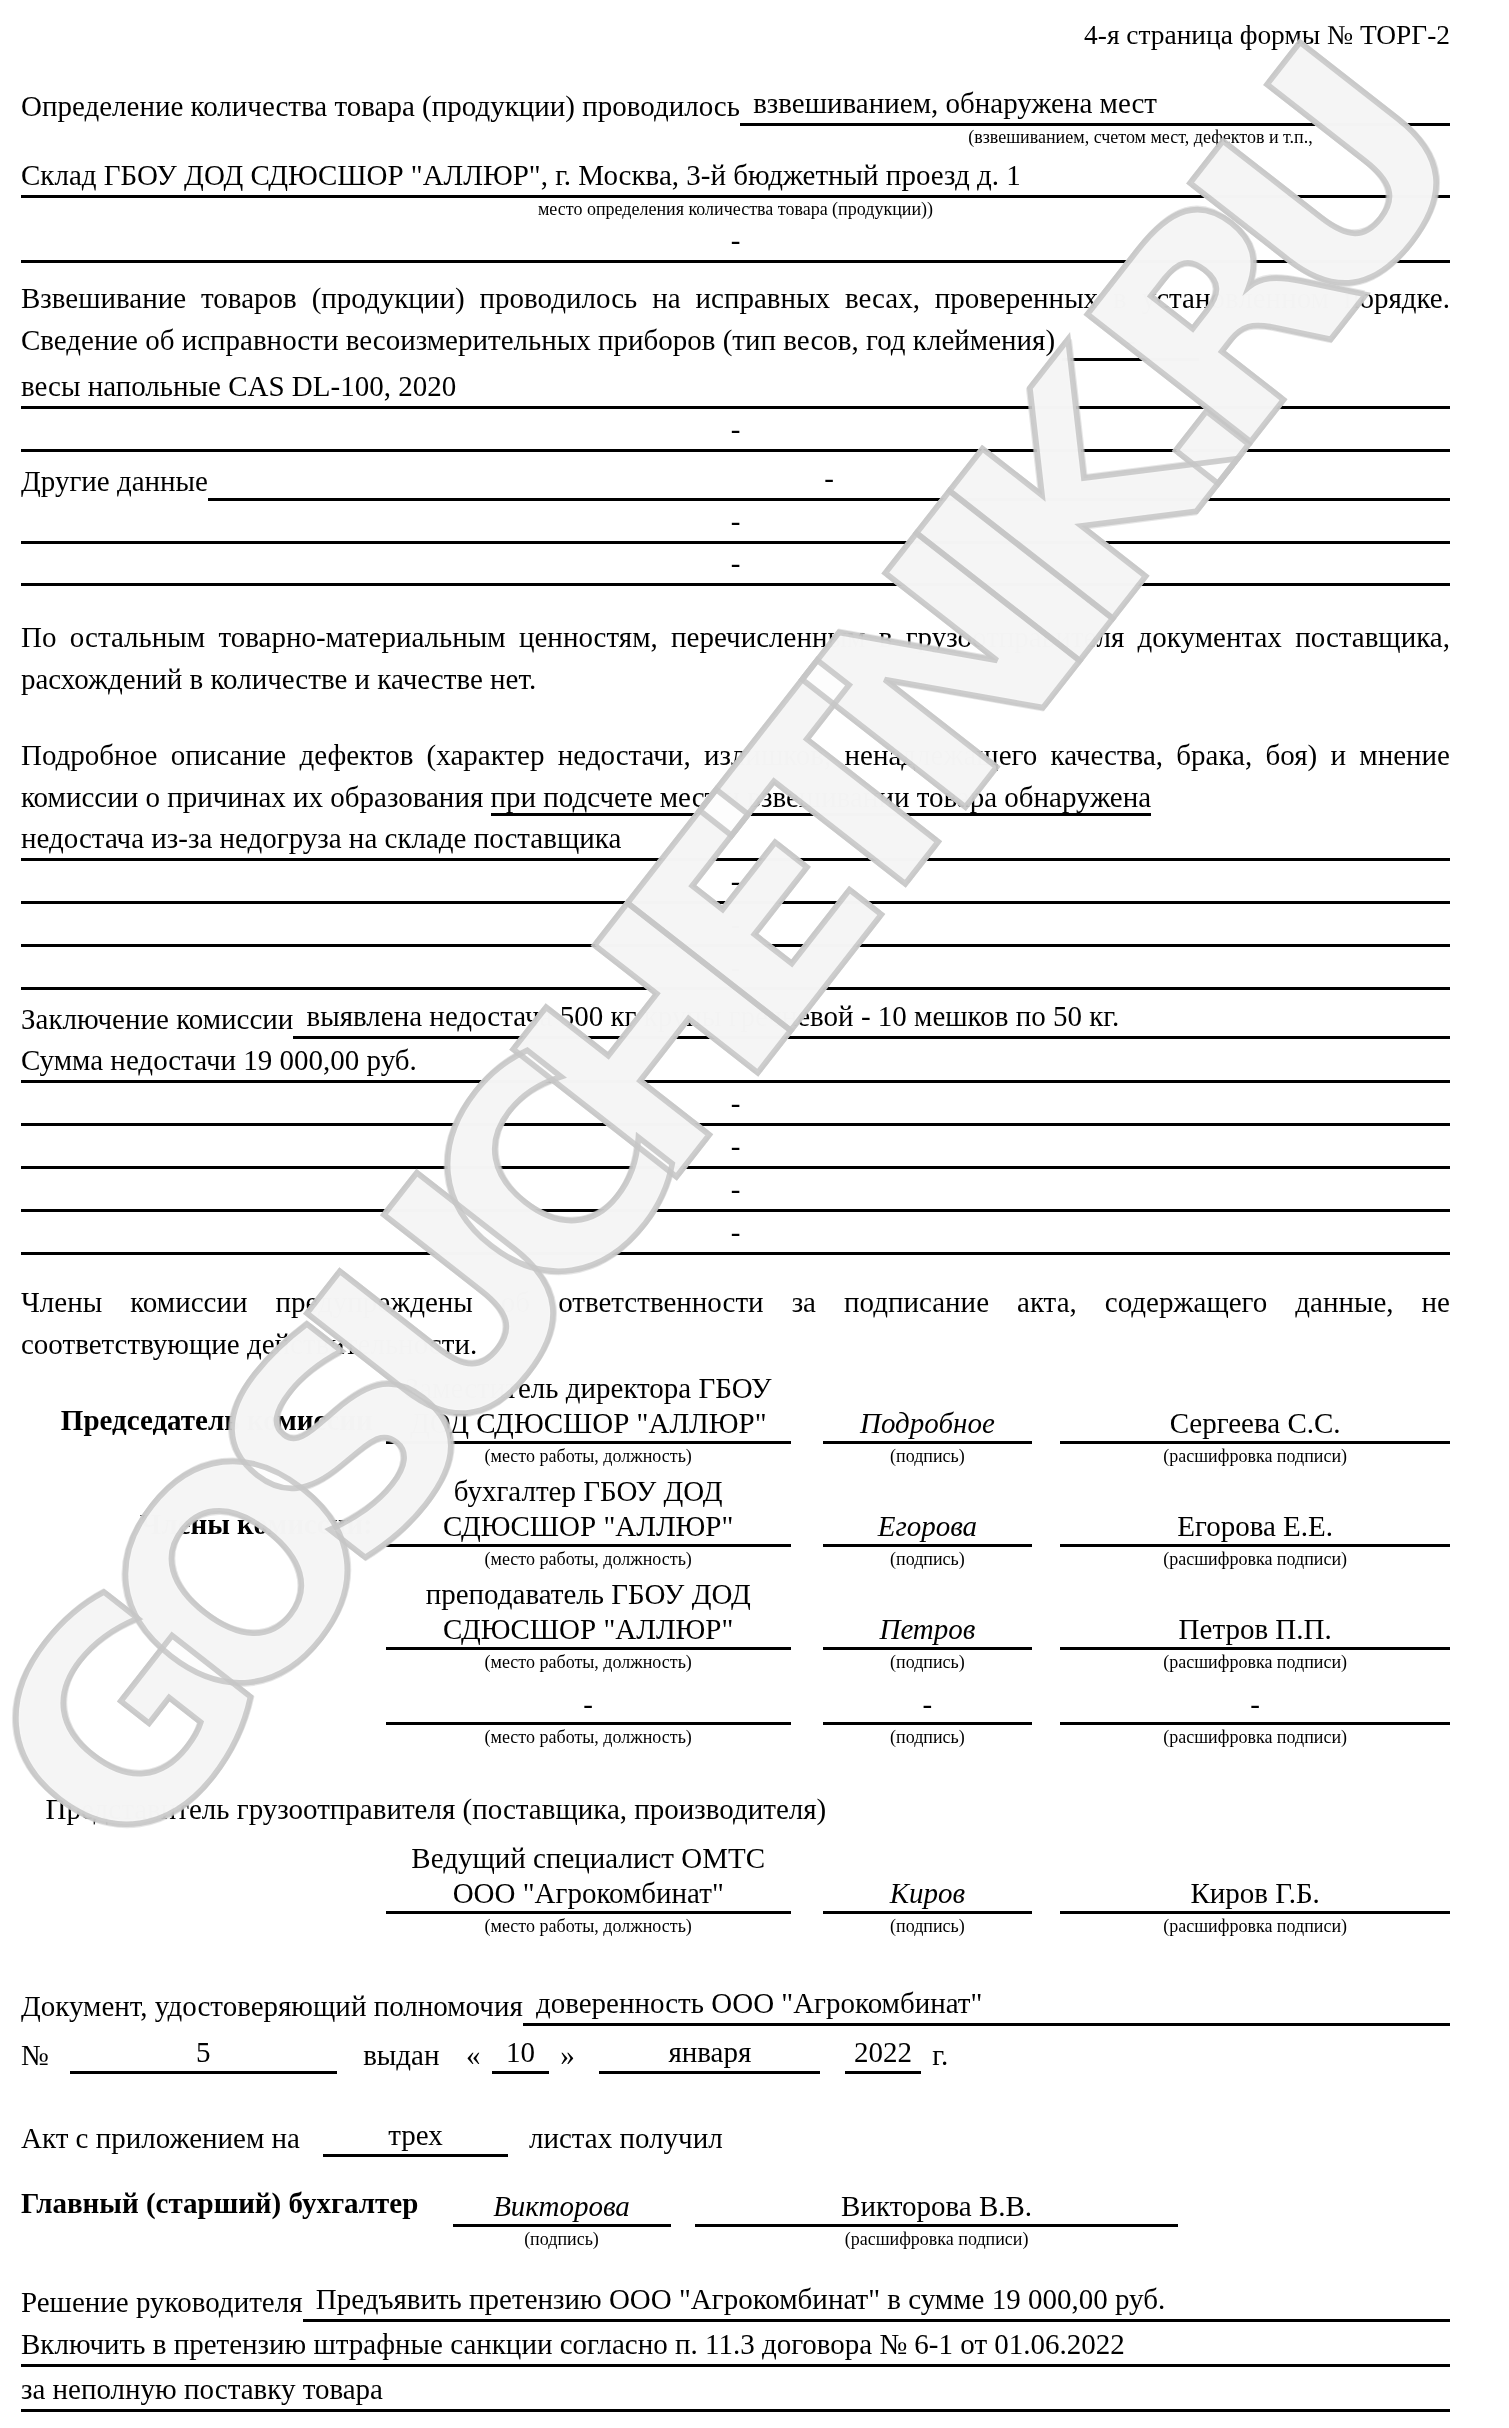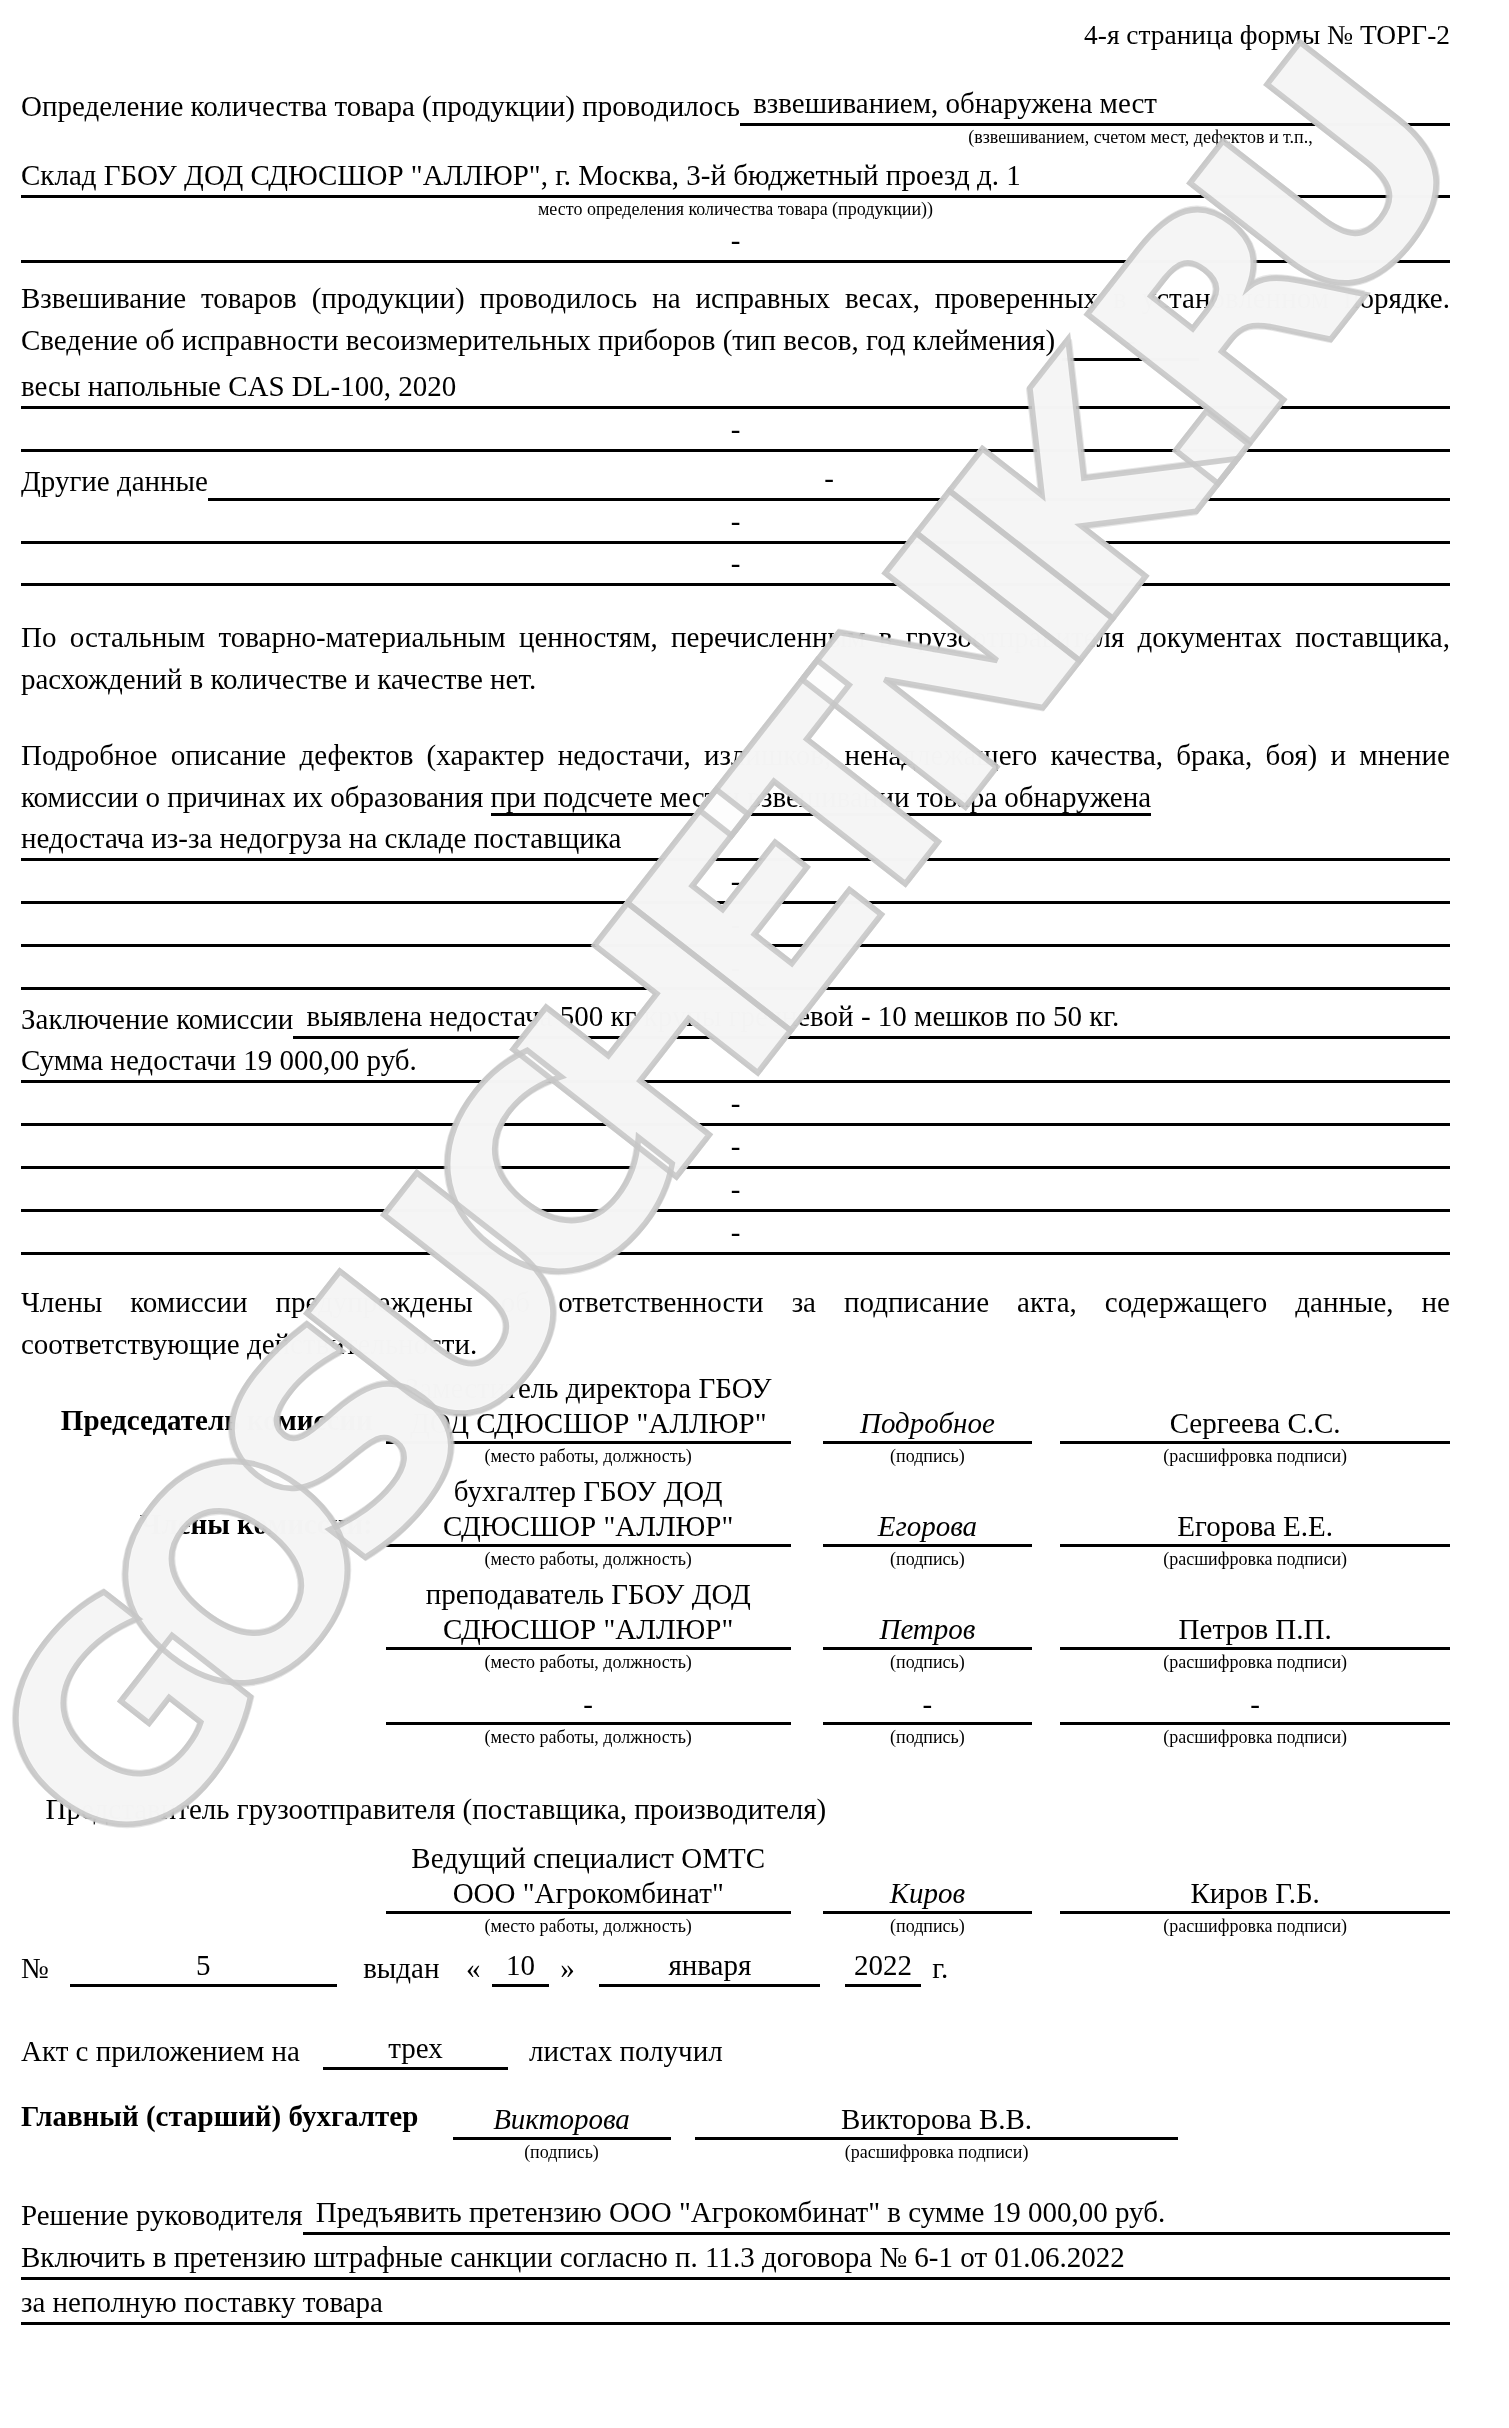--- a/index.html
+++ b/index.html
@@ -224,20 +224,24 @@
       <div class="sig-col col-sign">
         <div class="sline sign-italic">Киров</div>
         <div class="cap">(подпись)</div>
       </div>
       <div class="sig-col col-name">
         <div class="sline">Киров Г.Б.</div>
         <div class="cap">(расшифровка подписи)</div>
       </div>
     </div>
 
+    <div class="flexline" style="margin-top:44px;">
+      <span class="lbl">Документ, удостоверяющий полномочия</span>
+      <span class="val">доверенность ООО "Агрокомбинат"</span>
+    </div>
 
     <div class="numrow">
       <span>№</span>
       <span class="ufield u-number">5</span>
       <span class="gap-s">выдан</span>
       <span class="gap-s">«</span>
       <span class="ufield u-day">10</span>
       <span class="gap-xs">»</span>
       <span class="ufield u-month">января</span>
       <span class="ufield u-year">2022</span>

